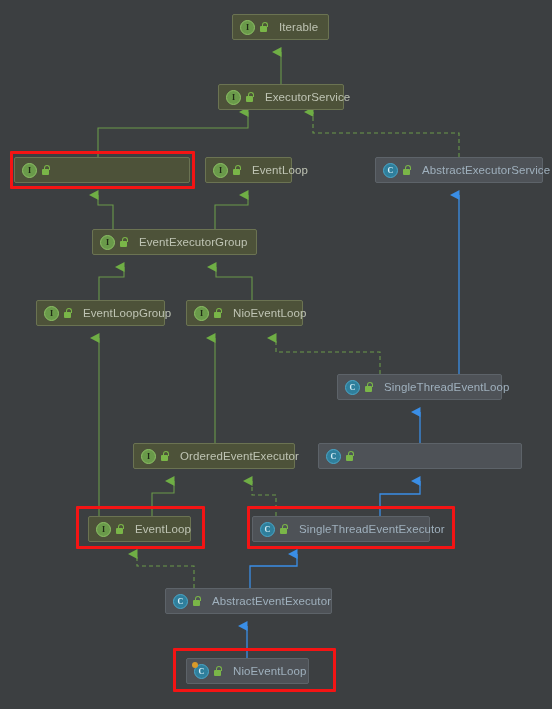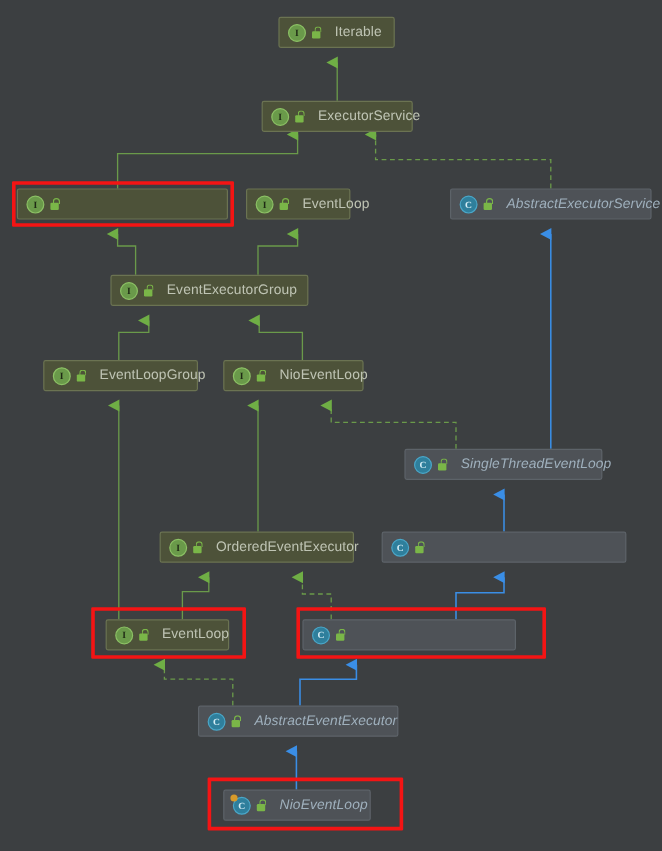--- a/index.html
+++ b/index.html
@@ -37,21 +37,21 @@
   .node.iface {
     background: #4d5239;
     border: 1px solid #6b7352;
     color: #bfc4b4;
   }
   .node.cls {
     background: #4e5257;
     border: 1px solid #5d6369;
     color: #9aa7b0;
   }
-  .node.cls .label { color: #9fb0bd; font-style: italic; }
+  .node.cls .label { color: #9fb0bd; }
   .node .icons {
     display: inline-flex;
     align-items: center;
     margin-right: 6px;
   }
   .ico-i, .ico-c {
     width: 13px;
     height: 13px;
     border-radius: 50%;
     display: inline-flex;
@@ -244,20 +244,21 @@
           <span class="ico-i">I</span>
           <span class="ico-lock"></span>
         </span>
         <span class="label">EventLoop</span>
       </div>
       <div class="node cls" style="left: 252px; top: 516px; width: 178px;">
         <span class="icons">
           <span class="ico-c">C</span>
           <span class="ico-lock"></span>
         </span>
+        <span class="label">SingleThreadEventExecutor</span>
       </div>
       <div class="node cls" style="left: 165px; top: 588px; width: 167px;">
         <span class="icons">
           <span class="ico-c">C</span>
           <span class="ico-lock"></span>
         </span>
         <span class="label">AbstractEventExecutor</span>
       </div>
       <div class="node cls" style="left: 186px; top: 658px; width: 123px;">
         <span class="icons">

